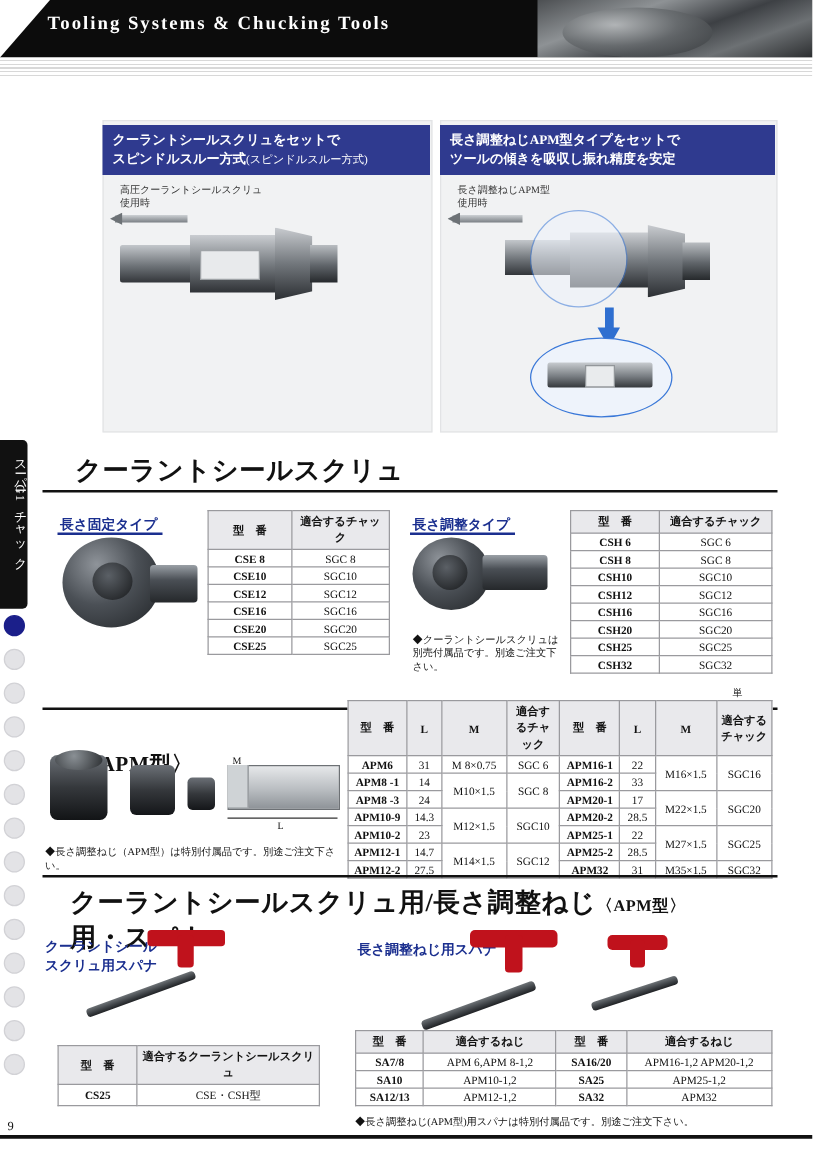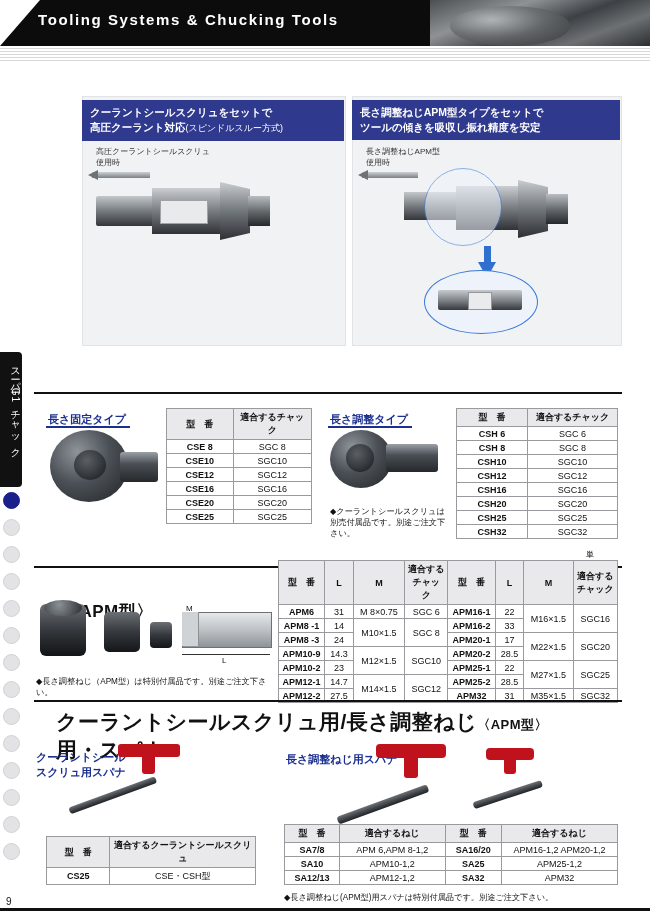--- a/index.html
+++ b/index.html
@@ -1,21 +1,21 @@
 <!DOCTYPE html>
 <html><head>
 <meta charset="utf-8">
 <style>
   html,body{margin:0;padding:0;}
   body{
     width:650px;height:919px;background:#ffffff;
     font-family:"Liberation Sans","DejaVu Sans",sans-serif;
     color:#111;overflow:hidden;position:relative;
   }
-  .page{position:relative;width:554px;height:919px;}
+  .page{position:relative;width:554px;height:919px;font-family:Liberation Serif, serif;}
 
   
   .hdr{position:absolute;left:0;top:0;width:650px;height:62px;background:#ffffff;overflow:hidden;}
   .hdr-black{position:absolute;left:0;top:0;width:650px;height:46px;background:#0c0c0c;}
   .hdr-photo{position:absolute;left:430px;top:0;width:220px;height:46px;
     background:linear-gradient(160deg,#4c4f52 0%,#8e9295 30%,#3d4044 55%,#6d7174 75%,#2c2e30 100%);}
   .hdr-photo:after{content:"";position:absolute;left:20px;top:6px;width:120px;height:40px;border-radius:50%;
     background:radial-gradient(ellipse at 35% 35%,#b9bcbe 0%,#6a6e71 45%,#2e3134 100%);opacity:.85;}
   .hdr-title{position:absolute;left:38px;top:11px;color:#fff;font-size:15px;font-weight:bold;letter-spacing:1.6px;}
   .hdr-stripes{position:absolute;left:0;top:46px;width:650px;height:16px;
@@ -109,21 +109,21 @@
       <div class="rail-dot"></div>
       <div class="rail-dot"></div>
       <div class="rail-dot"></div>
       <div class="rail-dot"></div>
     </div>
   </div>
 
   <div class="panel p1"></div>
   <div class="cap c1">
     <span>クーラントシールスクリュをセットで</span><br>
-    <span>高圧クーラント対応</span><small>(スピンドルスルー方式)</small>
+    <span>スピンドルスルー方式</span><small>(スピンドルスルー方式)</small>
   </div>
   <div class="panel-note" style="left:96px;top:146px;">
     <span>高圧クーラントシールスクリュ</span><br>
     <span>使用時</span>
   </div>
 
   <div class="tool">
     <div style="position:absolute;left:92px;top:172px;width:58px;height:6px;background:linear-gradient(to bottom,#cdd1d4,#7a7f84);"></div>
     <div style="position:absolute;left:88px;top:170px;width:10px;height:10px;background:#6d7276;clip-path:polygon(0 50%,100% 0,100% 100%);"></div>
     <div style="position:absolute;left:96px;top:196px;width:60px;height:30px;background:linear-gradient(to bottom,#c3c7cb,#6f7479 55%,#33363a);border-radius:2px;"></div>
@@ -150,20 +150,21 @@
     <div style="position:absolute;left:518px;top:180px;width:30px;height:58px;background:linear-gradient(to bottom,#c8cbcf,#72777c 50%,#2c2f33);clip-path:polygon(0 0,100% 12%,100% 88%,0 100%);"></div>
     <div style="position:absolute;left:546px;top:194px;width:22px;height:30px;background:linear-gradient(to bottom,#b9bdc1,#5f6469 55%,#26292c);"></div>
     <div class="circle-zoom" style="left:424px;top:168px;width:76px;height:76px;opacity:.55;"></div>
     <div class="arrow-stem" style="left:484px;top:246px;height:18px;"></div>
     <div class="arrow-blue" style="left:478px;top:262px;"></div>
     <div class="circle-zoom" style="left:424px;top:270px;width:112px;height:62px;"></div>
     <div style="position:absolute;left:438px;top:290px;width:84px;height:20px;background:linear-gradient(to bottom,#c7cbcf,#797e83 55%,#35383c);border-radius:2px;"></div>
     <div style="position:absolute;left:468px;top:292px;width:22px;height:16px;background:#e9ebed;border:1px solid #93979b;"></div>
   </div>
 
+  <div class="sec-title" style="left:60px;top:362px;">クーラントシールスクリュ</div>
   <div class="sec-rule" style="left:34px;top:392px;width:588px;"></div>
 
   <div class="sublabel" style="left:48px;top:412px;">長さ固定タイプ</div>
   <div class="sublabel-ul" style="left:46px;top:426px;width:84px;"></div>
 
   <div class="sublabel" style="left:330px;top:412px;">長さ調整タイプ</div>
   <div class="sublabel-ul" style="left:328px;top:426px;width:84px;"></div>
 
   <div class="ph">
     <div class="screwhead" style="left:50px;top:430px;width:78px;height:72px;"></div>

